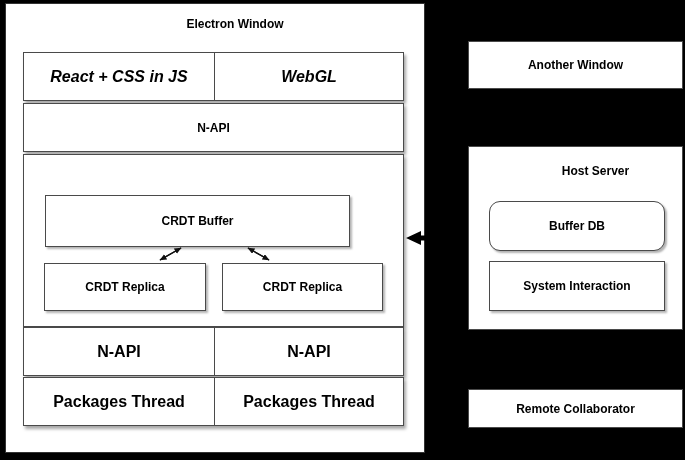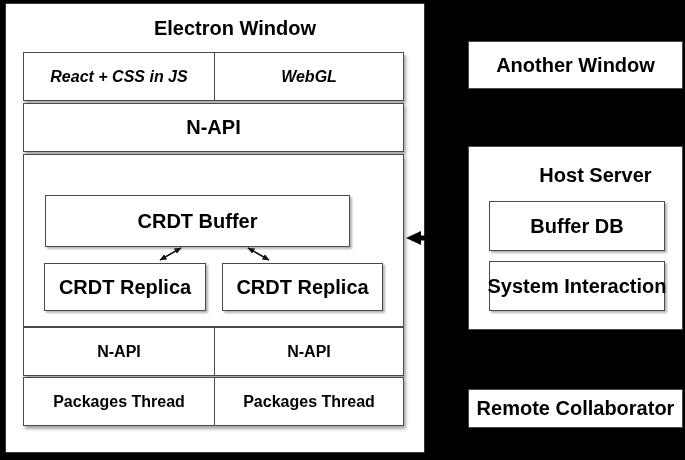--- a/index.html
+++ b/index.html
@@ -16,28 +16,28 @@
     position:absolute;
     background:#fff;
     border:1px solid #4a4a4a;
     box-sizing:border-box;
     box-shadow:2px 3px 3px rgba(0,0,0,0.35);
   }
   .label-center{
     position:absolute;
     left:0;right:0;top:0;bottom:0;
     display:flex;align-items:center;justify-content:center;
-    font-size:20px;
+    font-size:12px;
     white-space:nowrap;
   }
   .label-top{
     position:absolute;
     left:0;right:0;
     text-align:center;
-    font-size:20px;
+    font-size:12px;
     white-space:nowrap;
     padding-left:40px;
   }
   .split-row{display:flex;}
   .split-row .cell{
     flex:1 1 0;
     display:flex;align-items:center;justify-content:center;
     font-size:16px;
     white-space:nowrap;
   }
@@ -107,21 +107,21 @@
     <polygon points="6,10 21,3 21,7.5 66,7.5 66,12.5 21,12.5 21,17" fill="#000"></polygon>
   </svg>
 
   <div class="box" style="left:468px;top:41px;width:215px;height:48px;">
     <div class="label-center">Another Window</div>
   </div>
 
   <div class="box" style="left:468px;top:146px;width:215px;height:184px;">
     <div class="label-top" style="top:17px;text-align:center;">Host Server</div>
 
-    <div class="box" style="left:20px;top:54px;width:176px;height:50px;box-shadow:2px 2px 2px rgba(0,0,0,0.3);">
+    <div class="box" style="left:20px;top:54px;width:176px;height:50px;box-shadow:2px 2px 2px rgba(0,0,0,0.3);border-radius:11px;">
       <div class="label-center">Buffer DB</div>
     </div>
 
     <div class="box" style="left:20px;top:114px;width:176px;height:50px;box-shadow:2px 2px 2px rgba(0,0,0,0.3);">
       <div class="label-center">System Interaction</div>
     </div>
   </div>
 
   <div class="box" style="left:468px;top:389px;width:215px;height:39px;">
     <div class="label-center">Remote Collaborator</div>

